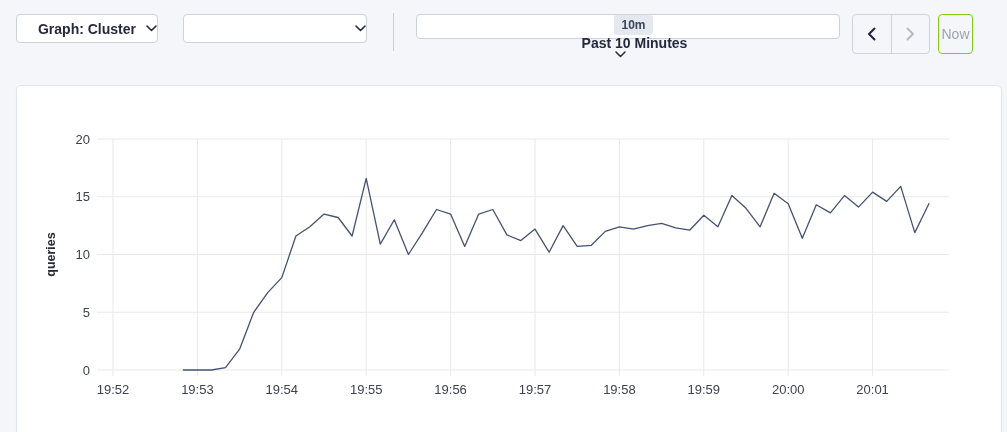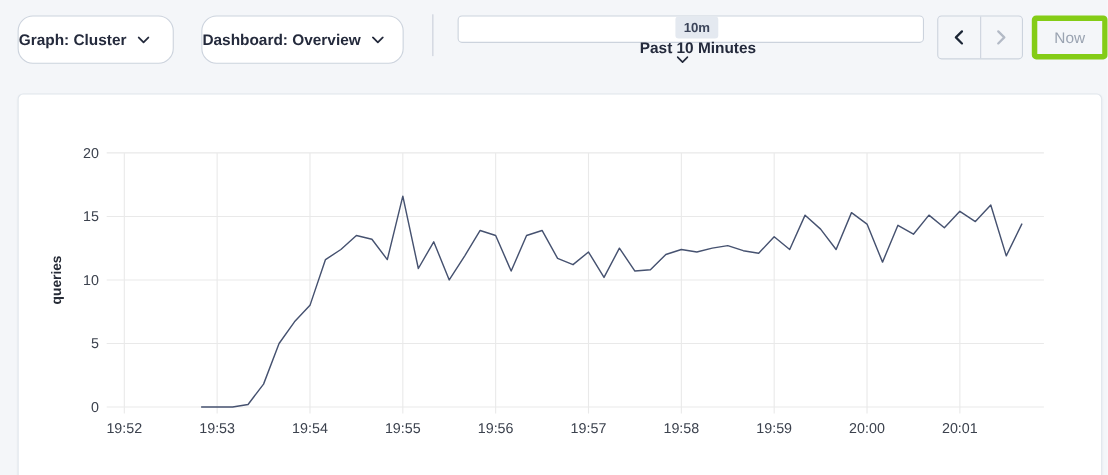--- a/index.html
+++ b/index.html
@@ -5,23 +5,23 @@
   * { margin:0; padding:0; box-sizing:border-box; }
   html,body { width:1007px; height:432px; overflow:hidden; }
   body {
     background:#f4f6f9;
     font-family:"Liberation Sans", sans-serif;
     position:relative;
     color:#242a3c;
   }
   
   .btn {
-    position:absolute; top:14px; height:44px;
-    display:flex; align-items:center; justify-content:flex-start;
-    background:#ffffff; border:1px solid #ccd3dd; border-radius:14px;
+    position:absolute; top:14px; height:29px;
+    display:flex; align-items:center; justify-content:flex-end;
+    background:#ffffff; border:1px solid #ccd3dd; border-radius:4px;
     font-size:14px; font-weight:600; color:#242a3c; cursor:pointer;
     gap:10px;
   }
   .dropdown-graph { left:16px; width:142px; }
   .dropdown-dashboard { left:183px; width:184px; }
   .toolbar-divider {
     position:absolute; left:393px; top:13px; height:38px; width:1px;
     background:#c9cfda;
   }
   .time-picker {
@@ -37,22 +37,22 @@
   .time-chevron { margin-right:15px; display:flex; align-items:center; }
   .arrow-group {
     position:absolute; left:852px; top:14px; width:78px; height:40px;
     border:1px solid #ccd3dd; border-radius:4px; display:flex;
   }
   .arrow-btn {
     flex:1; display:flex; align-items:center; justify-content:center; cursor:pointer;
   }
   .arrow-btn + .arrow-btn { border-left:1px solid #ccd3dd; }
   .now-btn {
-    position:absolute; left:938px; top:14px; width:69px; height:40px;
-    border:5px solid #84cc16; border-radius:4px; background:transparent;
+    position:absolute; left:938px; top:14px; width:35px; height:40px;
+    border:1px solid #84cc16; border-radius:4px; background:transparent;
     display:flex; align-items:center; justify-content:center;
     font-size:14px; font-weight:500; color:#9aa3b1; cursor:default;
   }
   
   .chart-card {
     position:absolute; left:16px; top:85px; width:986px; height:360px;
     background:#ffffff; border:1px solid #e0e6ec; border-radius:5px;
     box-shadow:0 1px 2px rgba(40,50,70,0.03);
   }
   .chart-title-row { position:absolute; left:0; top:13px; width:100%; text-align:center; }
@@ -70,21 +70,20 @@
 <div class="btn dropdown-graph">
   <span>Graph: Cluster</span>
   <span style="display:flex;">
     <svg width="11" height="7" viewBox="0 0 11 7">
         <polyline points="1,1 5.5,5.5 10,1" fill="none" stroke="#242a3c" stroke-width="1.6" stroke-linecap="round" stroke-linejoin="round"></polyline>
       </svg>
   </span>
 </div>
 
 <div class="btn dropdown-dashboard">
-  <span>Dashboard: Overview</span>
   <span style="display:flex;">
     <svg width="11" height="7" viewBox="0 0 11 7">
         <polyline points="1,1 5.5,5.5 10,1" fill="none" stroke="#242a3c" stroke-width="1.6" stroke-linecap="round" stroke-linejoin="round"></polyline>
       </svg>
   </span>
 </div>
 
 <div class="toolbar-divider"></div>
 
 <div class="time-picker">

